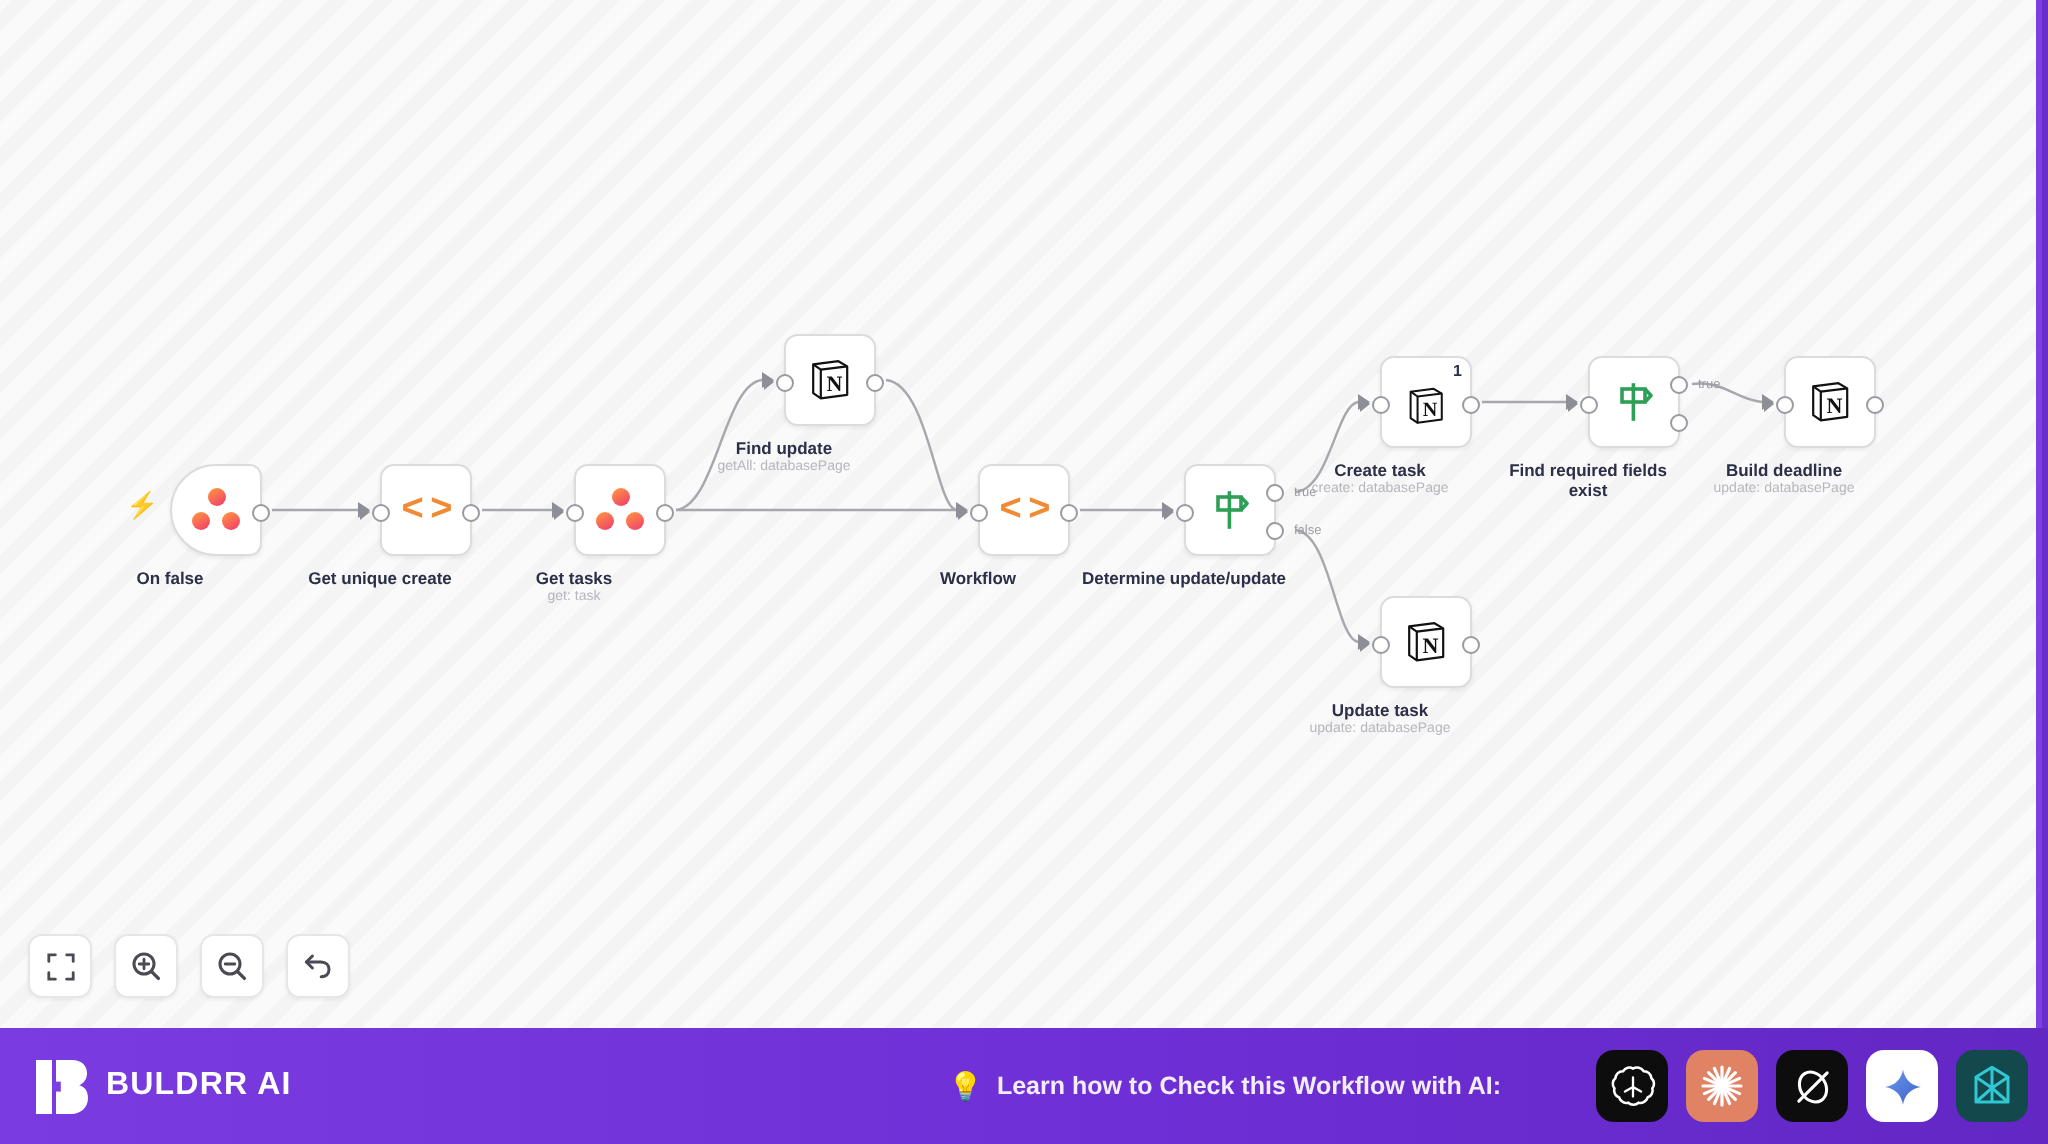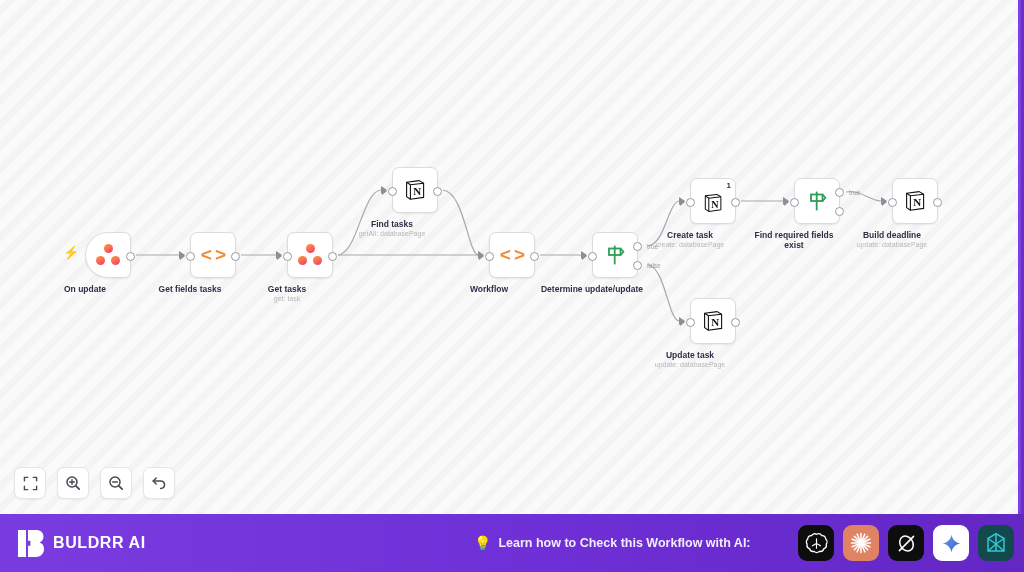--- a/index.html
+++ b/index.html
@@ -181,31 +181,31 @@
     <div class="node" style="left:85px; top:232px;">
       <div class="nbox trigger">
         <span class="ic-dots">
             <i></i>
             <i></i>
             <i></i>
           </span>
         <span class="port out"></span>
       </div>
       <span class="bolt">⚡</span>
-      <div class="nlabel">On update</div>
+      <div class="nlabel">On false</div>
     </div>
 
     <div class="node" style="left:190px; top:232px;">
       <div class="nbox">
         <span class="ic-code">&lt;&nbsp;&gt;</span>
         <span class="arrowin"></span>
         <span class="port inp"></span>
         <span class="port out"></span>
       </div>
-      <div class="nlabel">Get fields tasks</div>
+      <div class="nlabel">Get unique create</div>
     </div>
 
     <div class="node" style="left:287px; top:232px;">
       <div class="nbox">
         <span class="ic-dots">
             <i></i>
             <i></i>
             <i></i>
           </span>
         <span class="arrowin"></span>
@@ -221,21 +221,21 @@
         <svg width="24" height="24" viewBox="0 0 24 24">
           <path d="M3.6 4.2 L16.2 2.6 L20.6 5.2 L20.6 19.4 L7.4 21.2 L3.6 18.6 Z" fill="#ffffff" stroke="#111" stroke-width="1.1" stroke-linejoin="round"></path>
           <path d="M3.6 4.2 L7.4 6.8 L7.4 21.2" fill="none" stroke="#111" stroke-width="1.1" stroke-linejoin="round"></path>
           <path d="M7.4 6.8 L20.6 5.2" fill="none" stroke="#111" stroke-width="1.1"></path>
           <text x="10.2" y="17.4" font-family="Liberation Serif, serif" font-size="11" font-weight="bold" fill="#111">N</text>
         </svg>
         <span class="arrowin"></span>
         <span class="port inp"></span>
         <span class="port out"></span>
       </div>
-      <div class="nlabel">Find tasks</div>
+      <div class="nlabel">Find update</div>
       <div class="nsub" style="top:63px;">getAll: databasePage</div>
     </div>
 
     <div class="node" style="left:489px; top:232px;">
       <div class="nbox">
         <span class="ic-code">&lt;&nbsp;&gt;</span>
         <span class="arrowin"></span>
         <span class="port inp"></span>
         <span class="port out"></span>
       </div>

